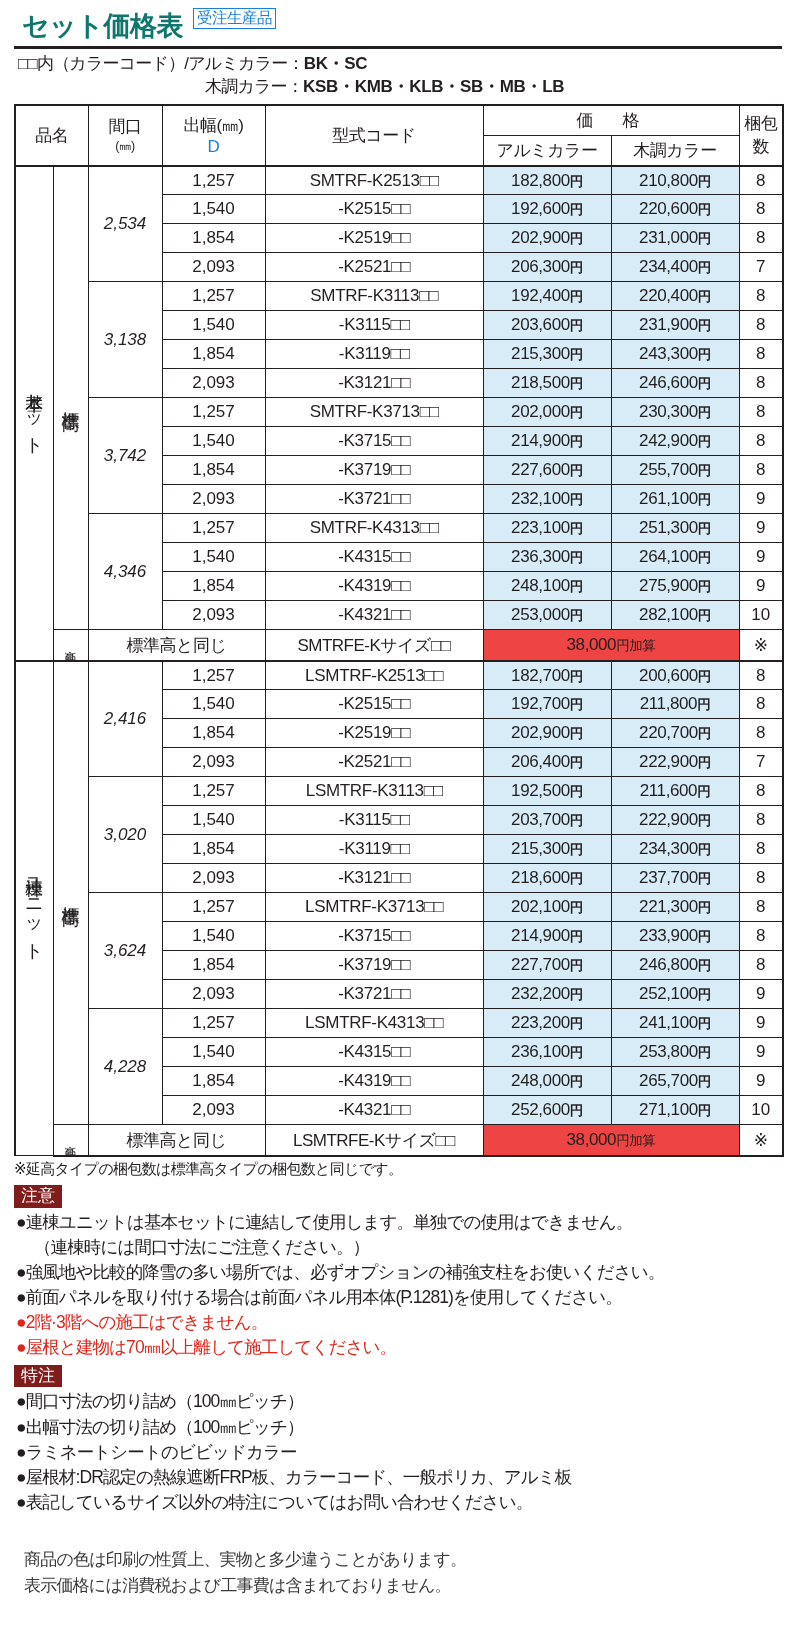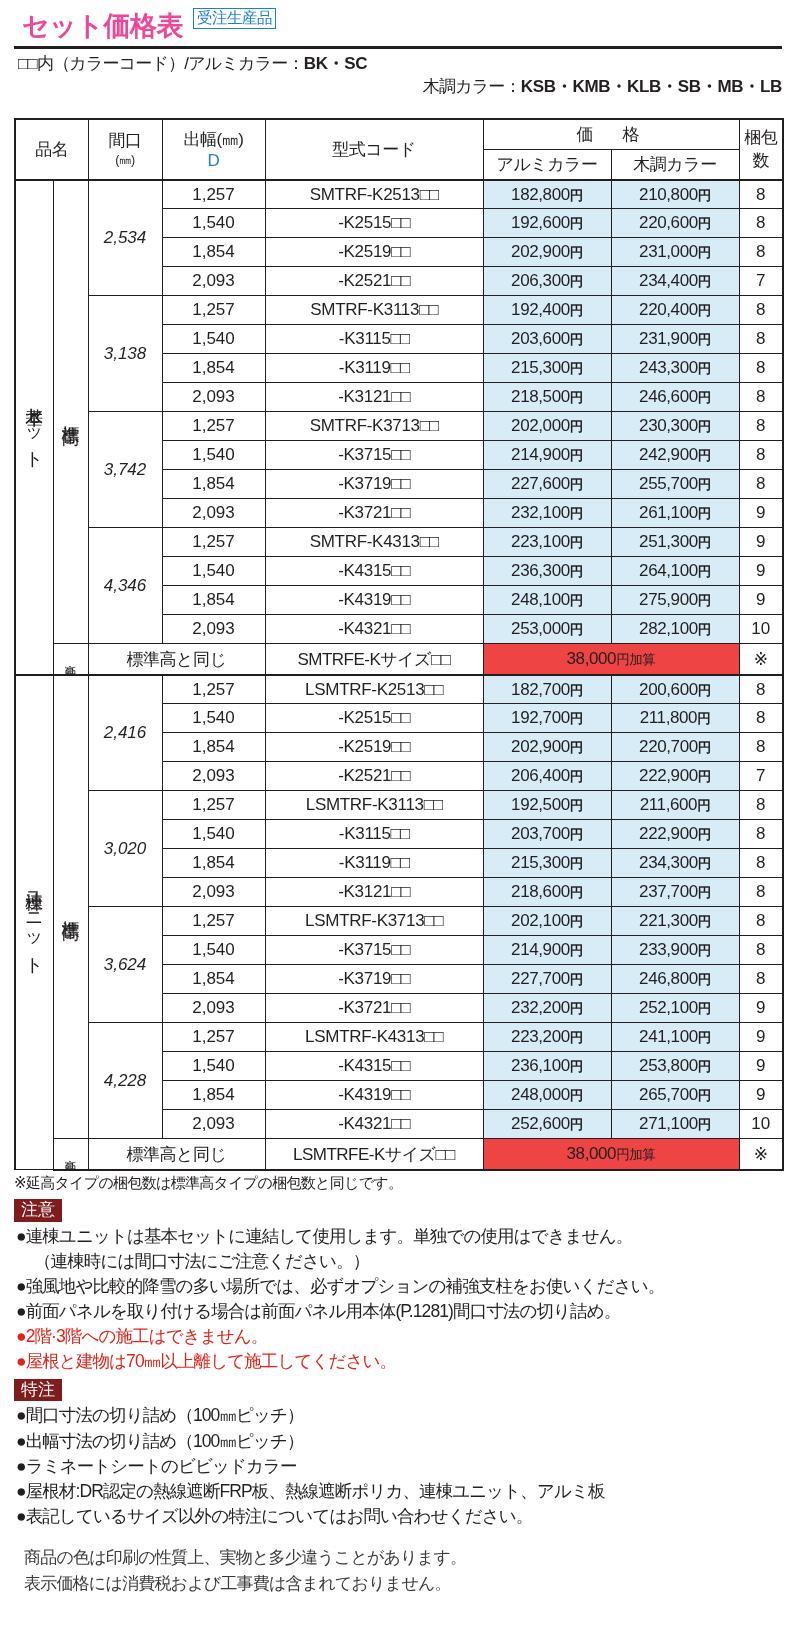--- a/index.html
+++ b/index.html
@@ -22,21 +22,21 @@
     display: flex;
     align-items: flex-end;
     gap: 10px;
     padding: 2px 0 4px 8px;
   }
   .title-text {
     font-size: 27px;
     font-weight: bold;
     letter-spacing: -0.5px;
     line-height: 1;
-    color: #ec4899;
+    color: #0f766e;
   }
   .made-to-order {
     font-size: 15.5px;
     color: #1b7fd4;
     border: 1.6px solid #1b7fd4;
     padding: 0px 3px 1px 3px;
     line-height: 1.18;
     letter-spacing: -0.5px;
     margin-bottom: 11px;
   }
@@ -50,27 +50,27 @@
     padding-left: 4px;
   }
   .cc-line {
     font-size: 17px;
     line-height: 1.34;
     letter-spacing: -0.8px;
     white-space: nowrap;
   }
   .cc-line .lbl { font-weight: normal; }
   .cc-line .val { font-weight: bold; letter-spacing: -0.3px; }
-  .cc-line.indent { padding-left: 187px; text-align: right; }
+  .cc-line.indent { padding-left: 187px; }
 
   
   table.price {
     border-collapse: collapse;
     width: 768px;
-    margin-top: 19px;
+    margin-top: 5px;
     table-layout: fixed;
   }
   table.price td, table.price th {
     border: 1px solid #231f20;
     padding: 0;
     font-weight: normal;
     vertical-align: middle;
     text-align: center;
     font-size: 17px;
     color: #231f20;
@@ -188,21 +188,21 @@
     line-height: 1.44;
     letter-spacing: -0.9px;
     white-space: nowrap;
   }
   .note.red { color: #e1251b; }
   .note.sub { padding-left: 18px; }
   .tag-wrap { margin-top: 6px; }
   .tag-wrap-2 { margin-top: 4px; }
 
   .tail {
-    margin-top: 16px;
+    margin-top: 32px;
     padding-left: 10px;
   }
   .tail-line {
     font-size: 17px;
     line-height: 1.5;
     letter-spacing: -0.8px;
     color: #3a3a3c;
     white-space: nowrap;
   }
 </style>
@@ -539,33 +539,33 @@
   </table>
 
   <div class="under-table">※延高タイプの梱包数は標準高タイプの梱包数と同じです。</div>
 
   <div class="tag-wrap">
     <span class="tag">注意</span>
     <div class="notes" id="caution-notes">
         <div class="note">●連棟ユニットは基本セットに連結して使用します。単独での使用はできません。</div>
         <div class="note sub">（連棟時には間口寸法にご注意ください。）</div>
         <div class="note">●強風地や比較的降雪の多い場所では、必ずオプションの補強支柱をお使いください。</div>
-        <div class="note">●前面パネルを取り付ける場合は前面パネル用本体(P.1281)間口寸法の切り詰め。</div>
+        <div class="note">●前面パネルを取り付ける場合は前面パネル用本体(P.1281)を使用してください。</div>
         <div class="note red">●2階·3階への施工はできません。</div>
         <div class="note red">●屋根と建物は70㎜以上離して施工してください。</div>
       </div>
   </div>
 
   <div class="tag-wrap-2">
     <span class="tag">特注</span>
     <div class="notes" id="special-notes">
         <div class="note">●間口寸法の切り詰め（100㎜ピッチ）</div>
         <div class="note">●出幅寸法の切り詰め（100㎜ピッチ）</div>
         <div class="note">●ラミネートシートのビビッドカラー</div>
-        <div class="note">●屋根材:DR認定の熱線遮断FRP板、熱線遮断ポリカ、連棟ユニット、アルミ板</div>
+        <div class="note">●屋根材:DR認定の熱線遮断FRP板、カラーコード、一般ポリカ、アルミ板</div>
         <div class="note">●表記しているサイズ以外の特注についてはお問い合わせください。</div>
       </div>
   </div>
 
   <div class="tail" id="tail-lines">
       <div class="tail-line">商品の色は印刷の性質上、実物と多少違うことがあります。</div>
       <div class="tail-line">表示価格には消費税および工事費は含まれておりません。</div>
     </div>
 
 </div>

